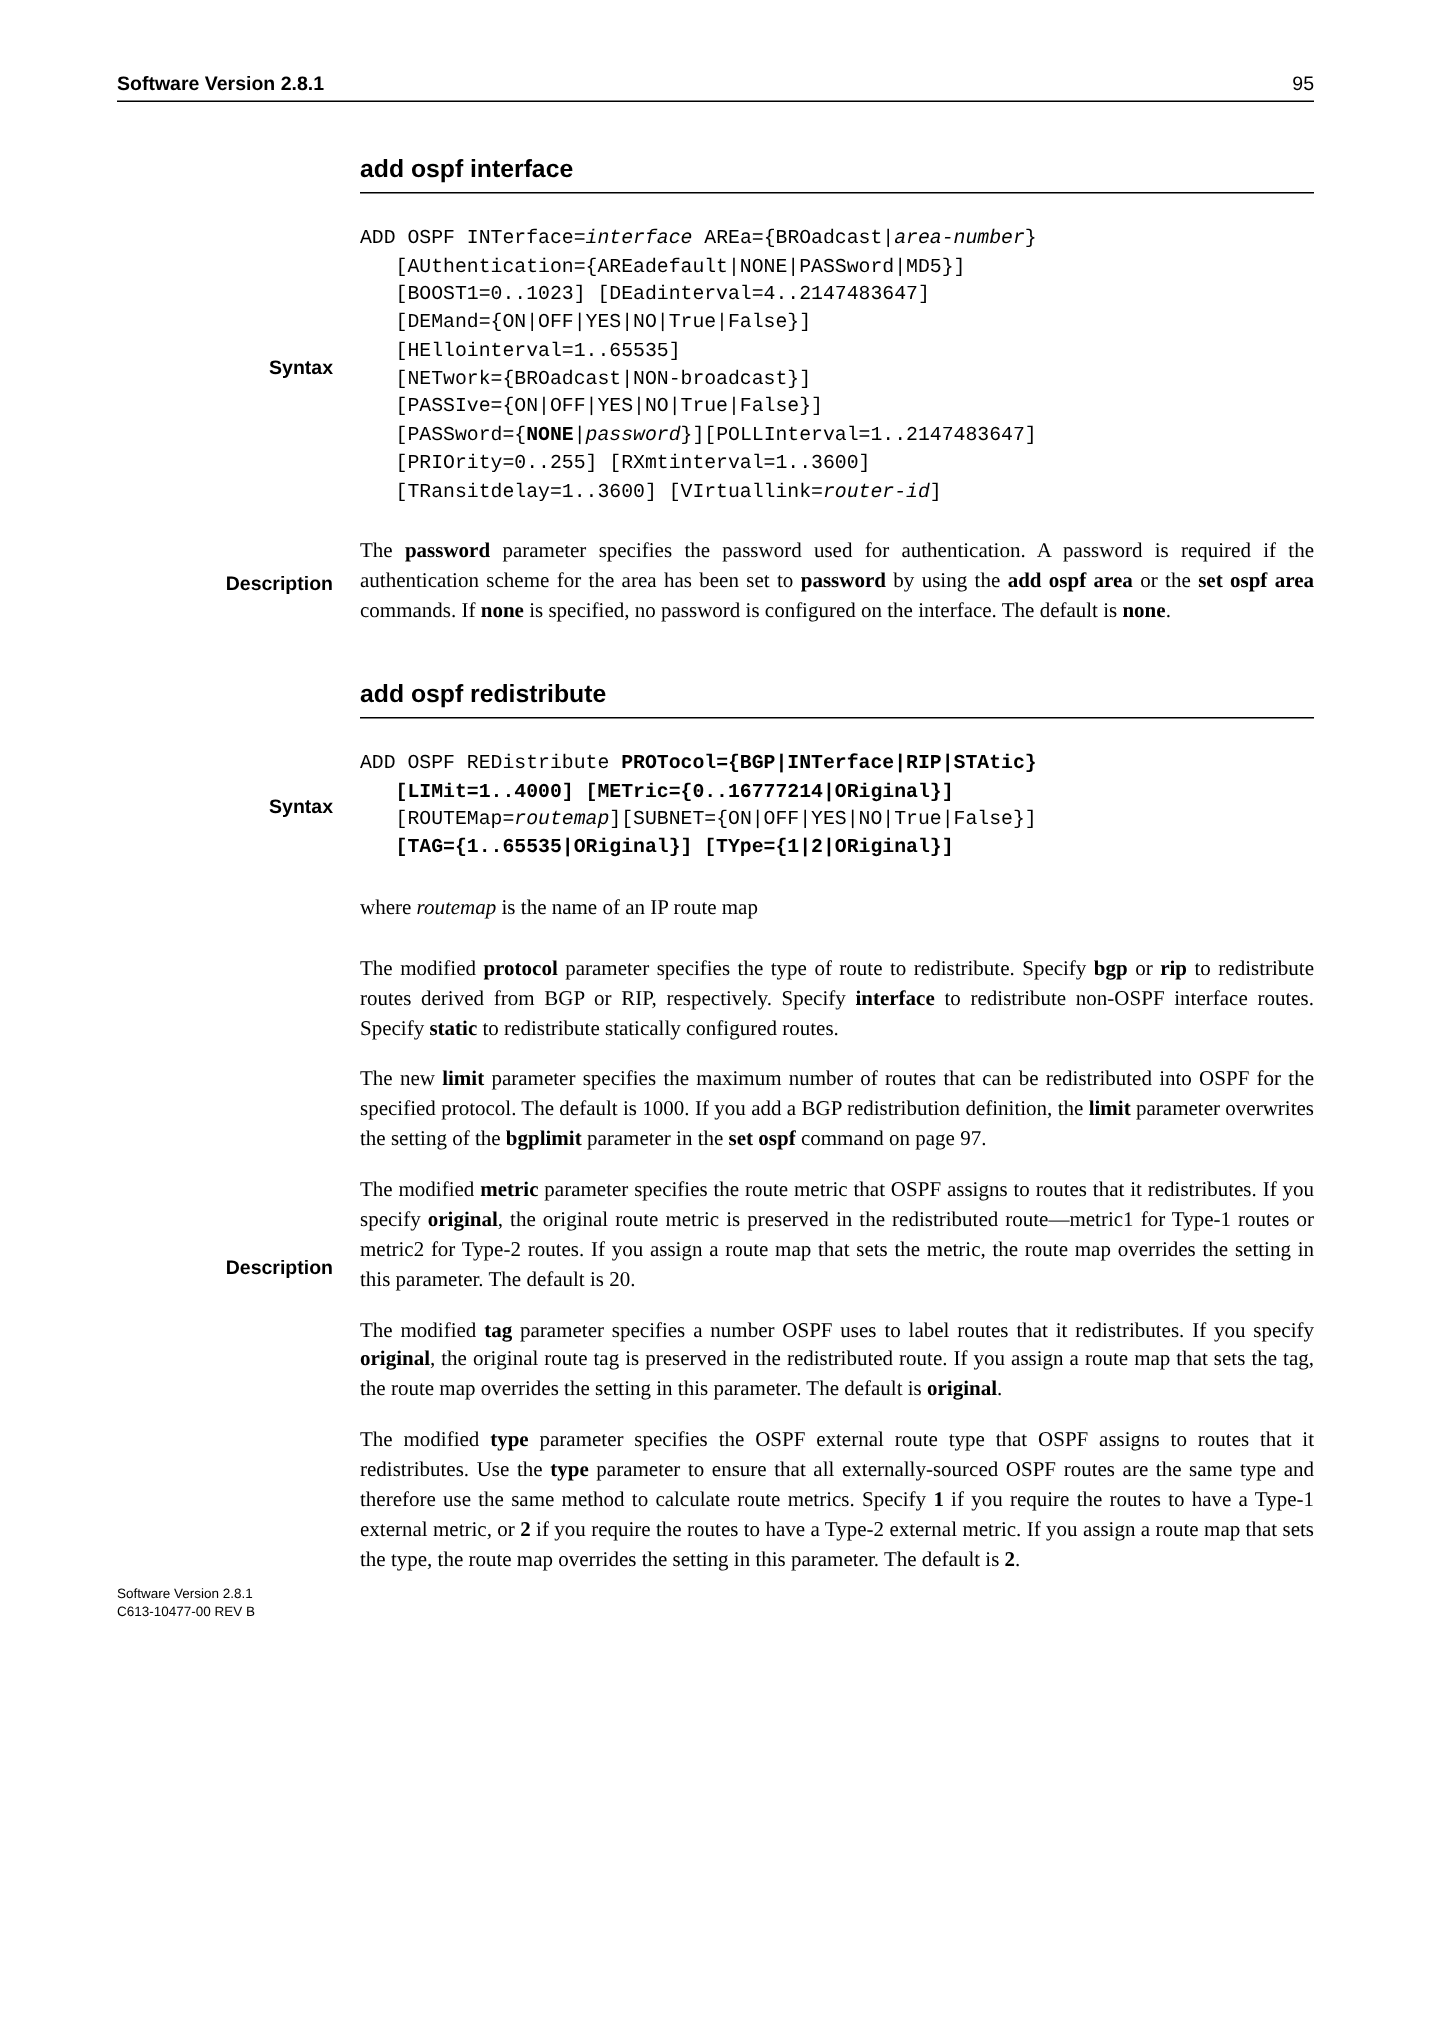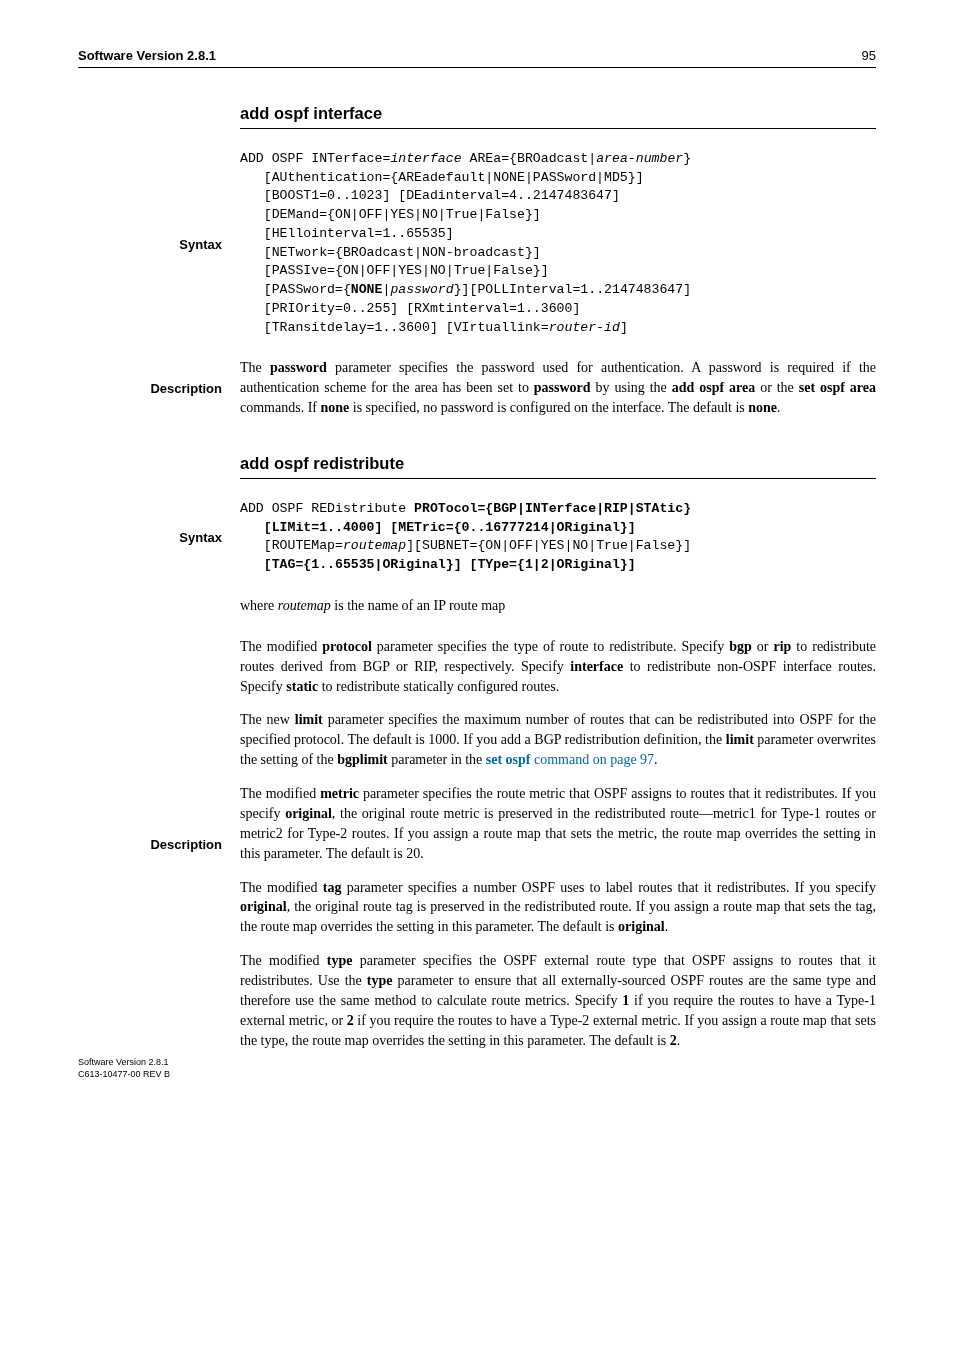--- a/index.html
+++ b/index.html
@@ -80,21 +80,21 @@
   .code-italic {
     font-style: italic;
   }
   .body-para {
     margin: 0 0 14px 0;
   }
   .body-para:last-child {
     margin-bottom: 0;
   }
   .link {
-    color: #0369a1;
+    color: #000000;
   }
   .footer {
     position: absolute;
     left: 78px;
     bottom: 26px;
     font-family: "Helvetica Neue", Helvetica, Arial, sans-serif;
     font-size: 9px;
     line-height: 1.35;
     color: #000;
   }

